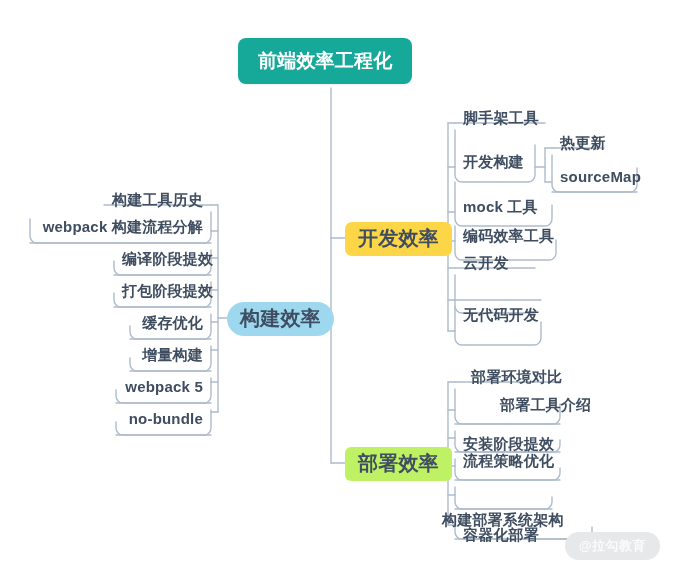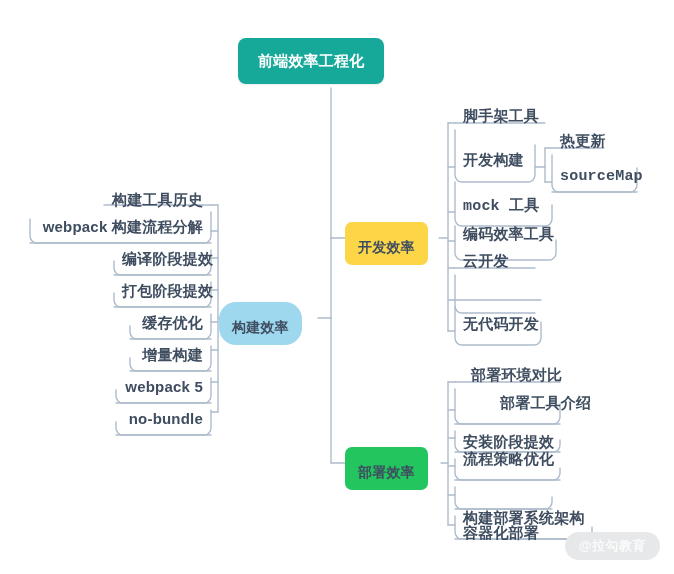--- a/index.html
+++ b/index.html
@@ -22,44 +22,44 @@
     color:#3f4d60;
     font-weight:bold;
     letter-spacing:.2px;
   }
 
   
   .root{
     background:#16a99a;
     color:#ffffff;
     border-radius:8px;
-    font-size:15px;
+    font-size:19px;
     padding:10px 20px 11px 20px;
     line-height:25px;
     box-shadow:0 1px 2px rgba(0,0,0,.08);
   }
 
   
   .pill{
     border-radius:7px;
-    font-size:14px;
-    padding:16px 13px 8px 13px;
+    font-size:20px;
+    padding:7px 13px 8px 13px;
     line-height:19px;
   }
   .pill.dev{background:#fcd646;color:#3f4d60;}
   .pill.build{background:#9ed8ee;color:#3f4d60;}
-  .pill.deploy{background:#22c55e;color:#3f4d60;}
+  .pill.deploy{background:#bef264;color:#3f4d60;border-radius:6px;}
 
   
   .leaf{
     font-size:15px;
     line-height:19px;
     padding:4px 8px 5px 8px;
   }
-  .leaf.right{text-align:center;font-family:Liberation Mono, monospace;}
+  .leaf.right{text-align:center;}
   .leaf.left{text-align:right;}
 
   .watermark{
     position:absolute;
     right:14px;bottom:14px;
     background:#e6e8ea;
     color:#fbfbfb;
     font-size:13px;
     font-weight:bold;
     padding:6px 14px 7px 14px;
@@ -159,36 +159,36 @@
       <path d="M455,509 L552,509"></path>
       <path d="M455,516 L455,532 a7,7 0 0 0 7,7 L585,539 a7,7 0 0 0 7,-7 L592,527"></path>
       <path d="M455,539 L592,539"></path>
     </g>
   </svg>
 
   <div class="node root" style="left:238px;top:38px;">前端效率工程化</div>
 
   <div class="node pill dev" style="left:345px;top:222px;">开发效率</div>
 
-  <div class="node pill build" style="left:219px;top:302px;border-radius:17px;">构建效率</div>
+  <div class="node pill build" style="left:227px;top:302px;border-radius:17px;">构建效率</div>
 
   <div class="node pill deploy" style="left:345px;top:447px;">部署效率</div>
 
   <div class="node leaf right" style="left:455px;top:104px;">脚手架工具</div>
 
   <div class="node leaf right" style="left:455px;top:148px;">开发构建</div>
 
   <div class="node leaf right" style="left:455px;top:193px;">mock 工具</div>
 
   <div class="node leaf right" style="left:455px;top:222px;">编码效率工具</div>
 
   <div class="node leaf right" style="left:455px;top:249px;">云开发</div>
 
 
-  <div class="node leaf right" style="left:455px;top:312px;">无代码开发</div>
+  <div class="node leaf right" style="left:455px;top:301px;">无代码开发</div>
 
   <div class="node leaf right" style="left:552px;top:129px;">热更新</div>
 
   <div class="node leaf right" style="left:552px;top:163px;">sourceMap</div>
 
   <div class="node leaf left" style="left:104px;top:186px;width:107px;">构建工具历史</div>
 
   <div class="node leaf left" style="left:114px;top:245px;width:97px;">编译阶段提效</div>
 
   <div class="node leaf left" style="left:30px;top:213px;width:181px;">webpack 构建流程分解</div>
@@ -206,17 +206,17 @@
   <div class="node leaf right" style="left:455px;top:363px;margin-left:8px;">部署环境对比</div>
 
   <div class="node leaf right" style="left:455px;top:391px;margin-left:37px;">部署工具介绍</div>
 
   <div class="node leaf right" style="left:455px;top:430px;">安装阶段提效</div>
 
   <div class="node leaf right" style="left:455px;top:447px;">流程策略优化</div>
 
   <div class="node leaf right" style="left:455px;top:476px;margin-top:45px;">容器化部署</div>
 
-  <div class="node leaf right" style="left:455px;top:506px;">构建部署系统架构</div>
+  <div class="node leaf right" style="left:434px;top:506px;">构建部署系统架构</div>
 
   <div class="watermark">@拉勾教育</div>
 
 </div>
 
 </body></html>

